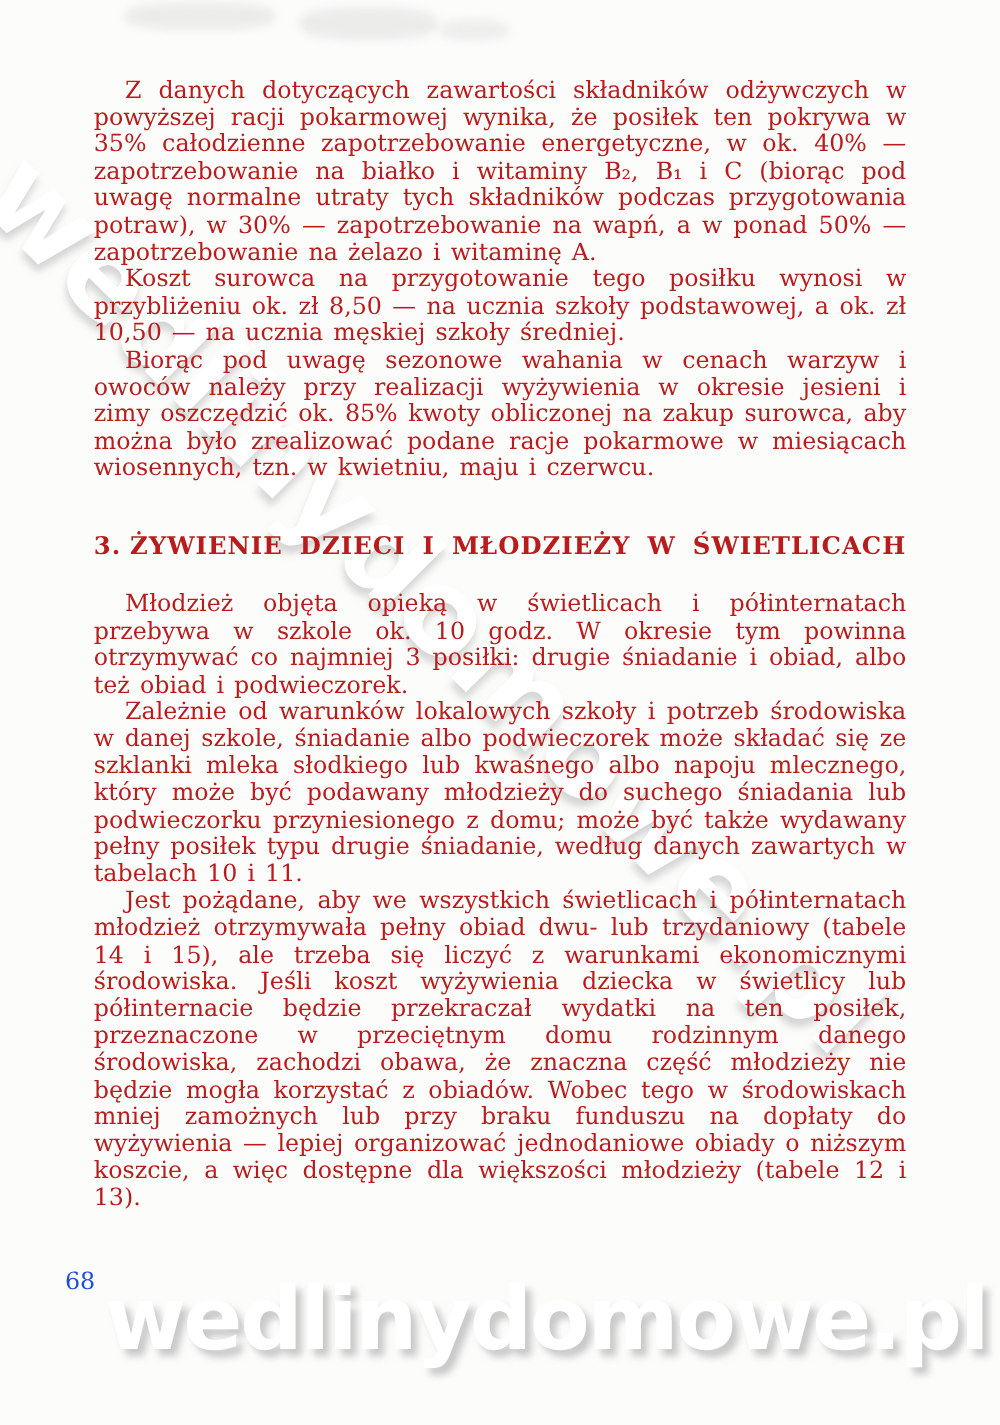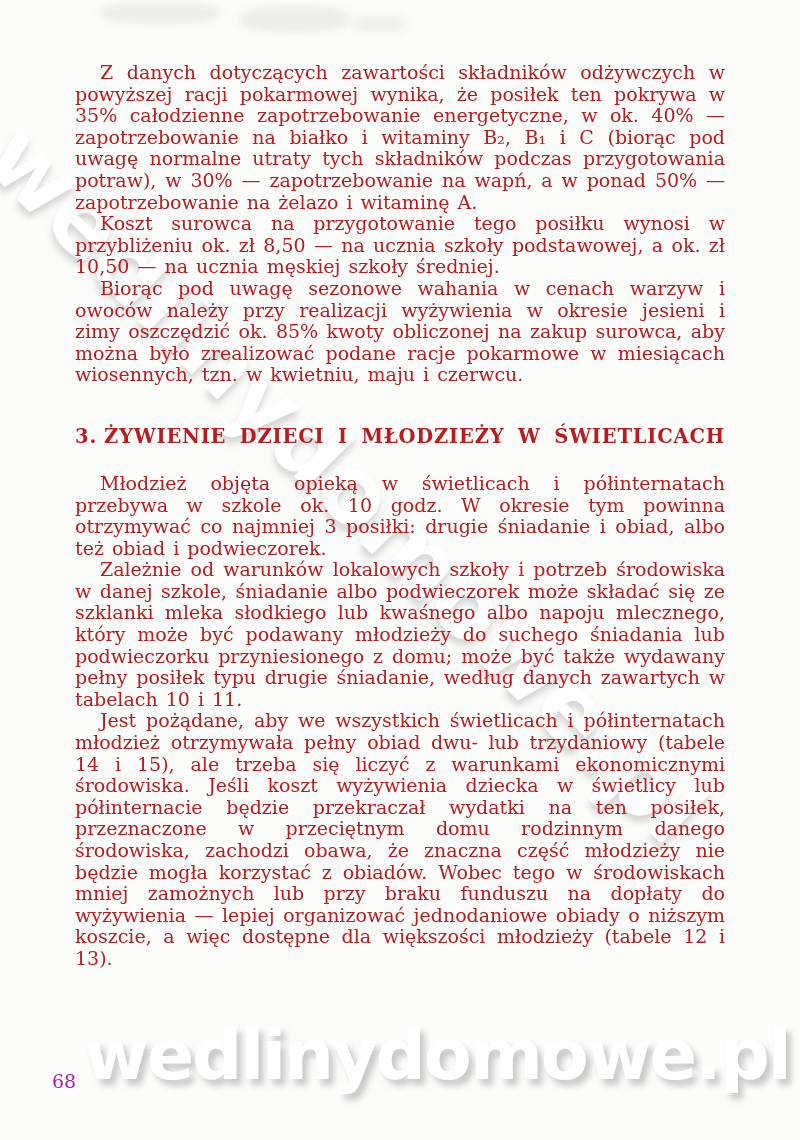--- a/index.html
+++ b/index.html
@@ -67,23 +67,23 @@
     line-height:27px;
     letter-spacing:0.8px;
     word-spacing:6px;
     text-align:right;
   }
   .h-num{margin-right:7px;}
   .h-line2{margin-left:31px;}
 
   .pagenum{
     position:absolute;
-    left:52px;top:1070px;
+    left:52px;top:1014px;
     font-size:19px;
-    color:#a21caf;
+    color:#1d4ed8;
     z-index:3;
   }
 </style>
 </head>
 <body>
 
 <div class="page">
 
   <div class="smudge s1"></div>
   <div class="smudge s2"></div>

